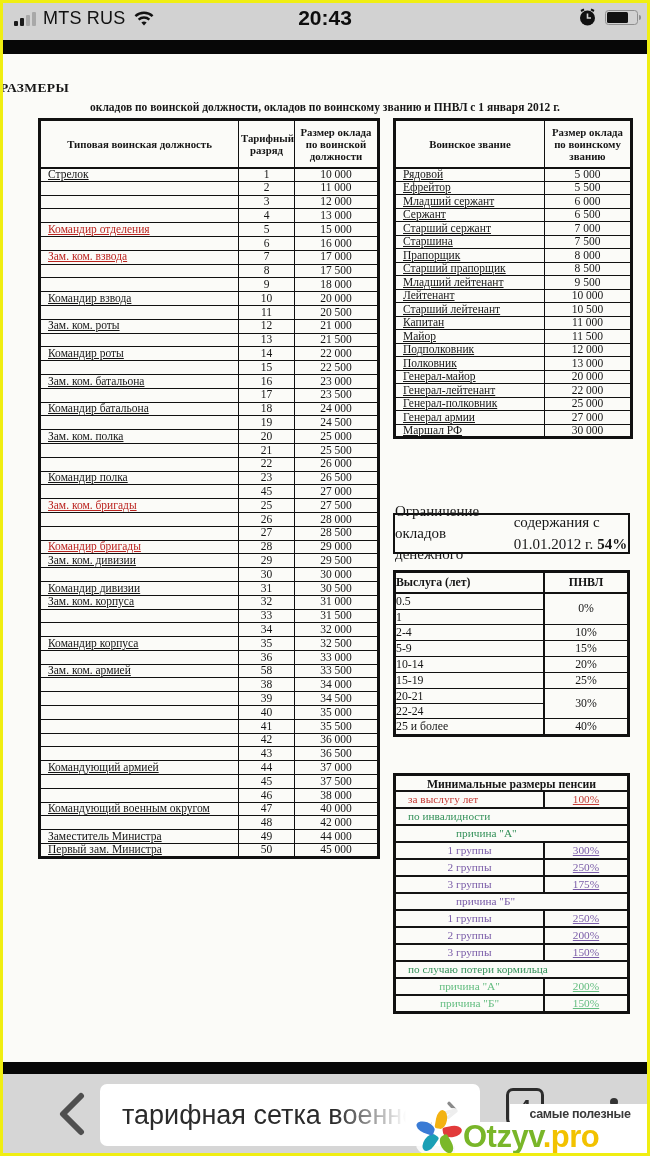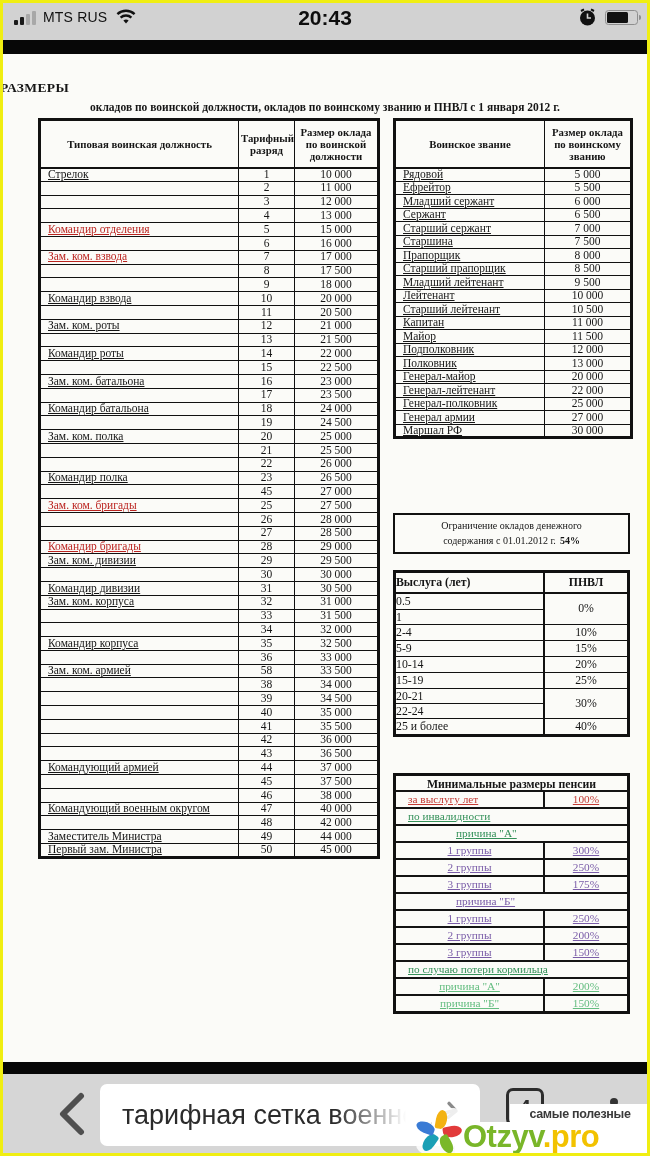--- a/index.html
+++ b/index.html
@@ -13,21 +13,21 @@
 
   
   .status-bar { position:absolute; top:0; left:0; right:0; height:40px; background:#d2d2d2; }
   .sb-left { position:absolute; left:14px; top:8px; display:flex; align-items:center; gap:7px; }
   .signal { display:flex; align-items:flex-end; gap:2px; height:15px; }
   .signal i { display:block; width:4px; border-radius:1px; }
   .signal i:nth-child(1){height:5px;background:#1a1a1a;}
   .signal i:nth-child(2){height:8px;background:#1a1a1a;}
   .signal i:nth-child(3){height:11px;background:#a8a8a8;}
   .signal i:nth-child(4){height:14px;background:#a8a8a8;}
-  .carrier { font-size:14px; color:#111; letter-spacing:0.2px; }
+  .carrier { font-size:18px; color:#111; letter-spacing:0.2px; }
   .sb-time { position:absolute; top:6px; left:0; right:0; text-align:center; font-size:21px; font-weight:700; color:#0d0d0d; }
   .sb-right { position:absolute; right:12px; top:8px; display:flex; align-items:center; gap:8px; }
   .battery { position:relative; width:33px; height:15px; border:1.5px solid #8e8e8e; border-radius:3.5px; }
   .battery::before { content:""; position:absolute; left:1px; top:1px; bottom:1px; width:68%; background:#111; border-radius:1.5px; }
   .battery::after { content:""; position:absolute; right:-4px; top:4px; width:2.5px; height:5px; background:#8e8e8e; border-radius:0 2px 2px 0; }
 
   .black-bar { position:absolute; left:0; right:0; background:#070707; z-index:5; }
   .black-bar.top { top:40px; height:14px; }
   .black-bar.bot { top:1062px; height:12px; }
 
@@ -46,38 +46,38 @@
   tr.red td.c-pos { color:#bb2420; }
 
   .right-col { position:absolute; left:393px; top:64px; width:237px; }
   .rank-table { position:absolute; top:0; left:0; width:237px; border:3px solid #111; }
   .rank-table th { border:1.6px solid #111; border-bottom:2.2px solid #111; font-size:10.8px; font-weight:700; height:48px; padding:1px 3px; text-align:center; }
   .rank-table td { border:1.6px solid #111; height:13.5px; font-size:11.5px; line-height:1; padding:0 2px; white-space:nowrap; overflow:hidden; }
   td.c-rank { text-align:left; padding-left:7px; text-decoration:underline; text-underline-offset:1px; }
   td.c-rpay { text-align:center;margin-left:12px; }
 
   .limit-box { position:absolute; top:395px; left:0; width:237px; height:41px; border:2.5px solid #111;
-               display:flex; flex-direction:column; justify-content:center; align-items:center; font-size:10px; line-height:1.45; }
+               display:flex; flex-direction:row; justify-content:center; align-items:center; font-size:15px; line-height:1.45; }
   .limit-box b { margin-left:4px;text-align:center; }
 
   .pnvl { position:absolute; top:452px; left:0; width:237px; border:3px solid #111; font-size:11.8px; }
   .pnvl-head { display:flex; border-bottom:2.4px solid #111; font-weight:700; }
   .ph-years { width:149px; border-right:2.4px solid #111; text-align:left; padding:2px 0; }
   .ph-val { flex:1; text-align:center; padding:2px 0; }
   .pnvl-group { display:flex; border-top:1.8px solid #111; }
   .pnvl-group:first-of-type { border-top:none; }
   .pnvl-years { width:149px; border-right:2.4px solid #111; display:flex; flex-direction:column; }
   .pnvl-year { height:14.8px; line-height:14.8px; text-align:left; border-top:1.4px solid #111; }
   .pnvl-year:first-child { border-top:none; }
   .pnvl-val { flex:1; display:flex; align-items:center; justify-content:center; }
 
   .pension { position:absolute; top:655px; left:0; width:237px; border:3px solid #111; font-size:11.3px; }
   .pension-title { height:14px; line-height:17px; text-align:center; font-weight:700; font-size:11.8px; }
   .pension-row { display:flex; border-top:2px solid #141414; height:17px; line-height:15px; }
-  .p-label { width:149px; border-right:2px solid #141414; text-align:center; text-decoration:underline; text-underline-offset:1px; overflow:hidden; white-space:nowrap; }
+  .p-label { width:149px; border-right:2px solid #141414; text-align:center; text-underline-offset:1px; overflow:hidden; white-space:nowrap; }
   .p-val { flex:1; text-align:center; text-decoration:underline; text-underline-offset:1px; }
   .pension-row.full .p-label { width:100%; border-right:none; text-align:left; padding-left:12px; }
   .pension-row.full.indent .p-label { padding-left:60px; }
   .pension-row.left .p-label { text-align:left; padding-left:12px; }
   .c-red { color:#c43a34; }
   .c-green { color:#35915a; }
   .c-purple { color:#7a5ca8; }
   .c-lightgreen { color:#64bd80; }
 
   

